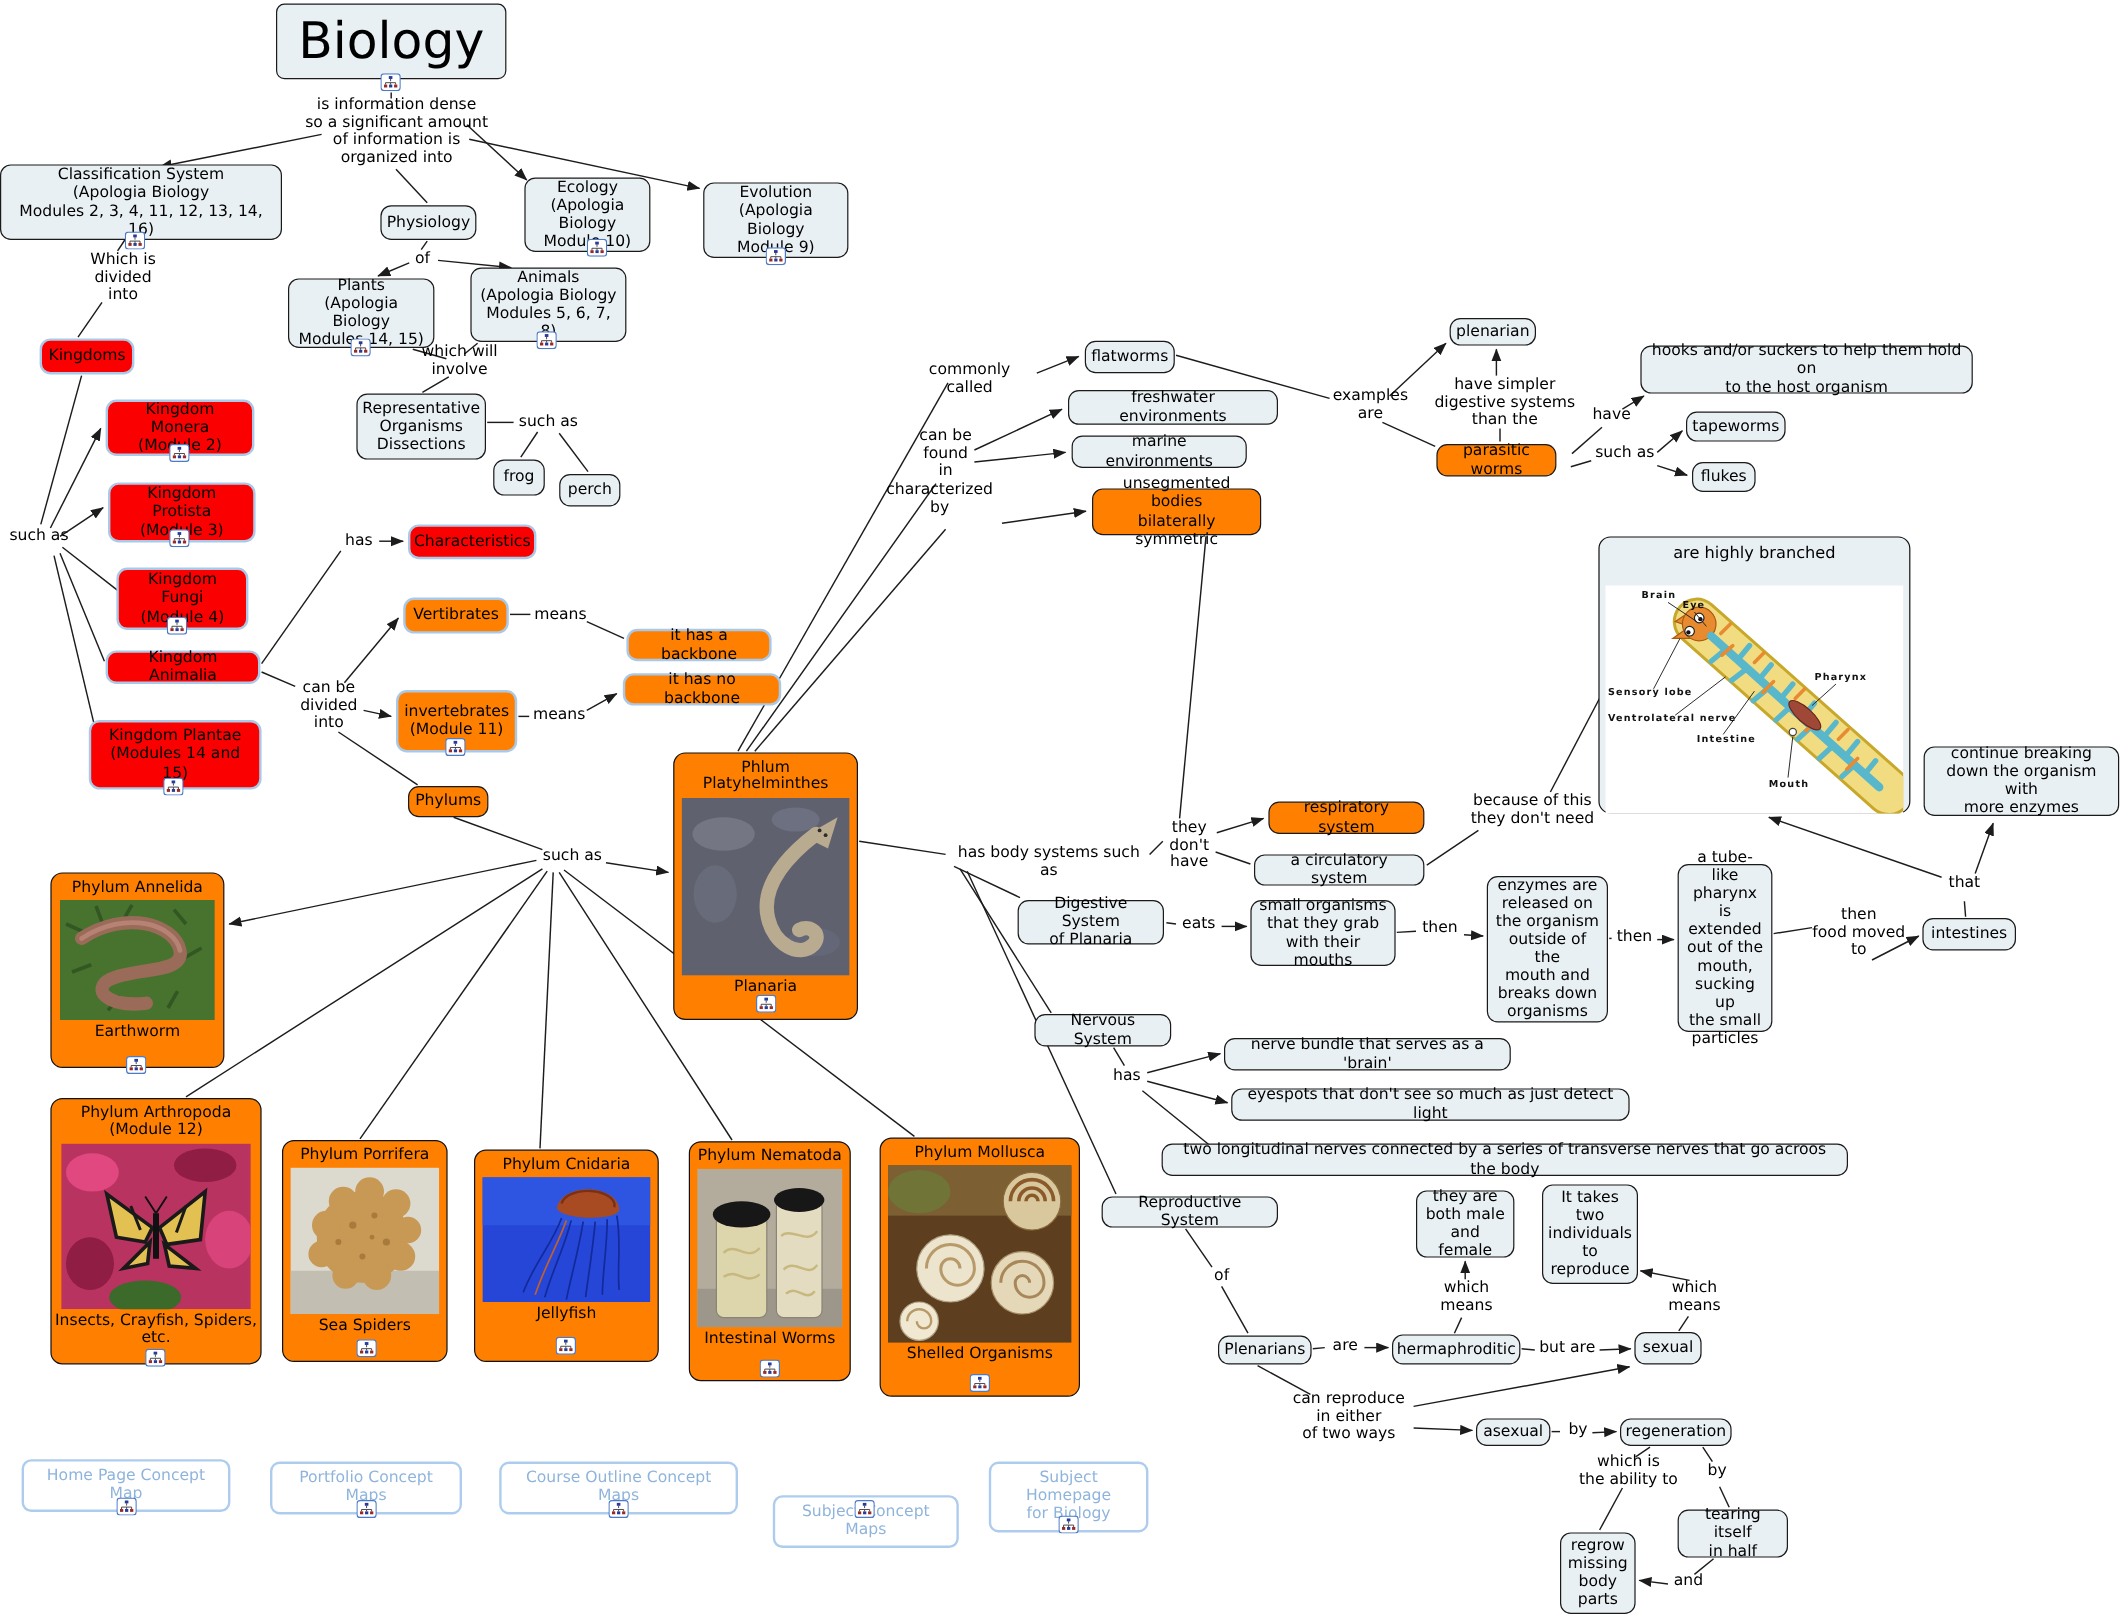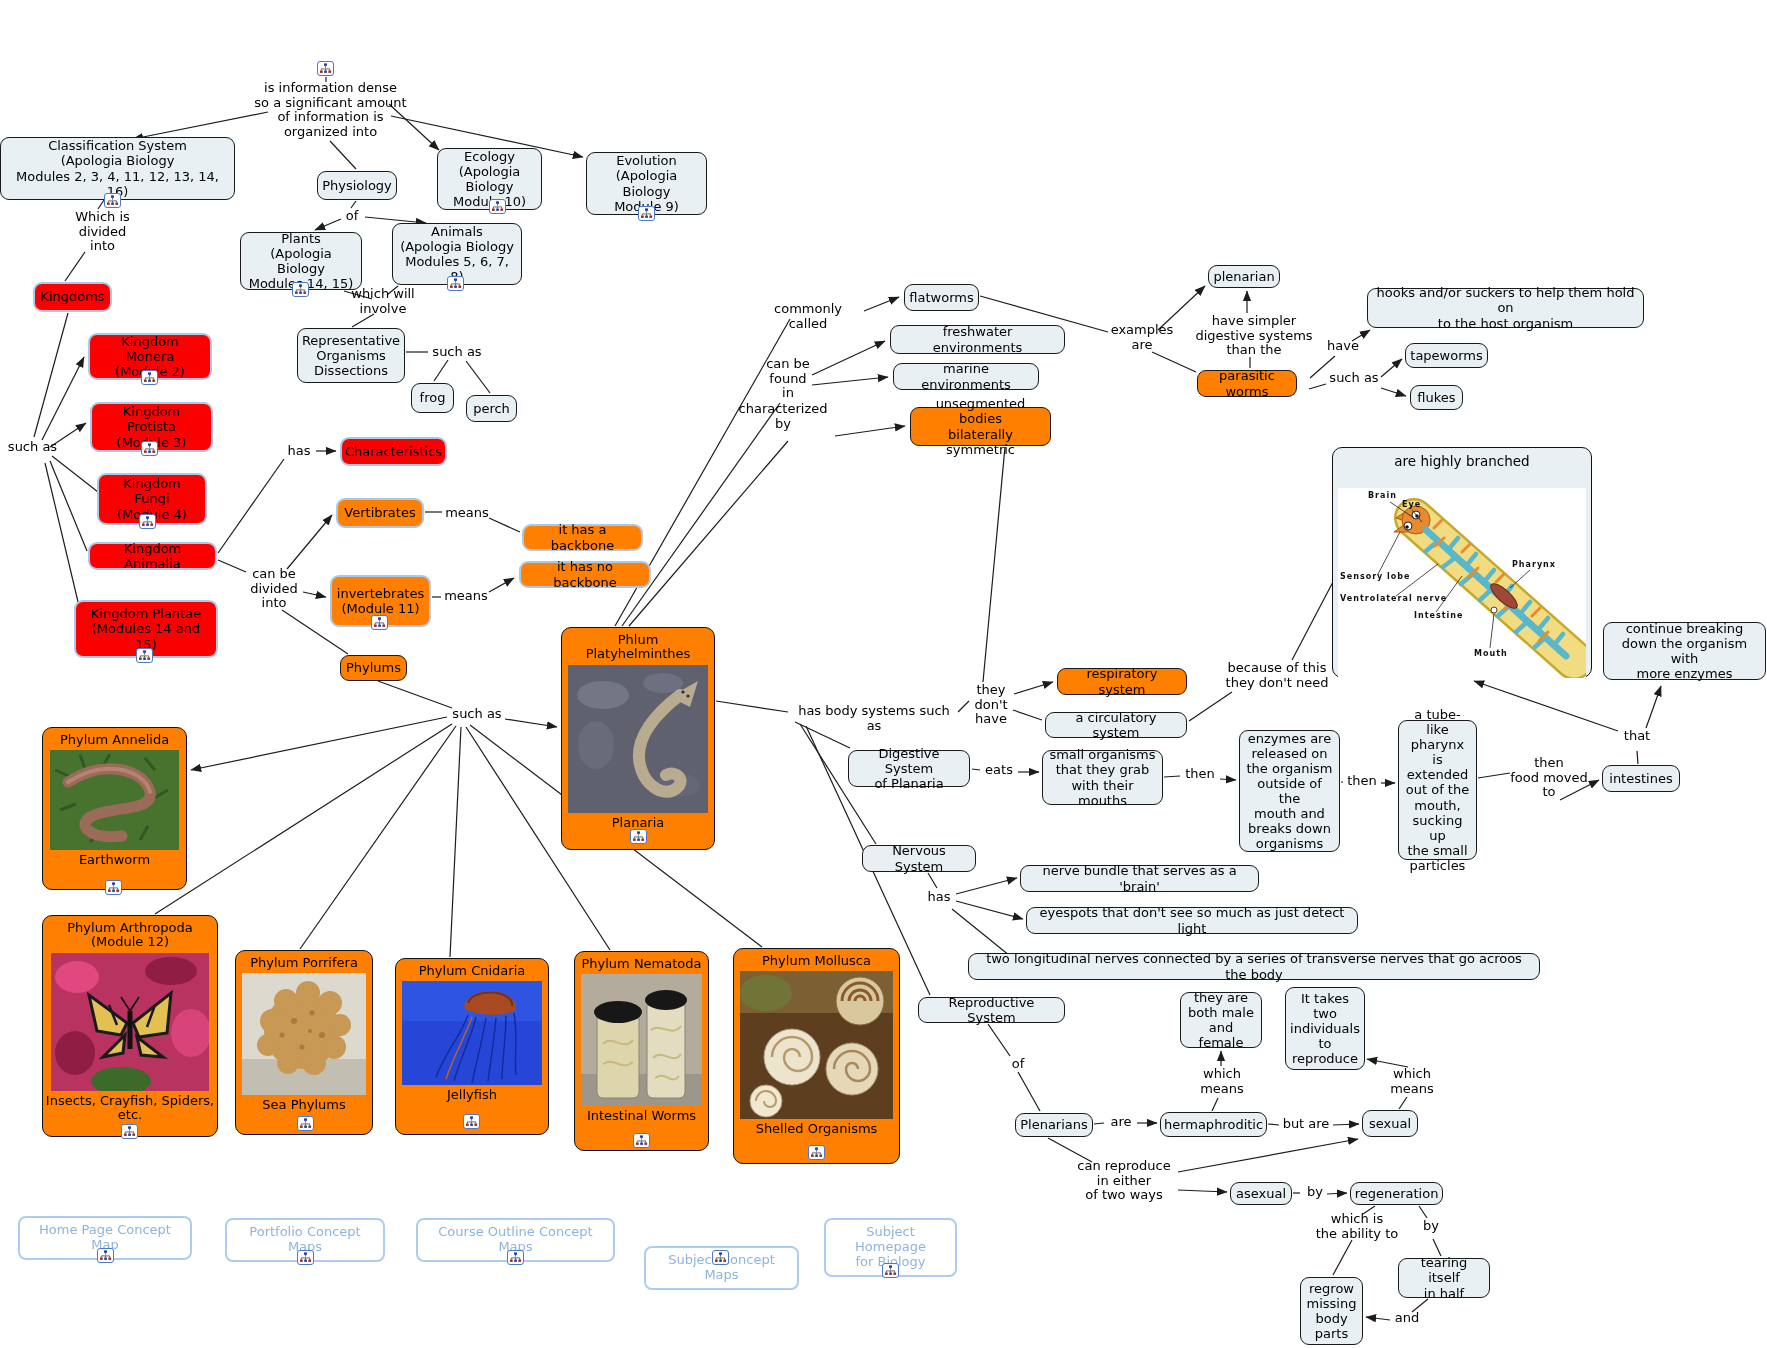--- a/index.html
+++ b/index.html
@@ -154,20 +154,21 @@
       <line x1="1327" y1="1194" x2="1347" y2="1193" marker-end="url(#arw)"></line>
       <line x1="1375" y1="1206" x2="1363" y2="1214"></line>
       <line x1="1352" y1="1240" x2="1333" y2="1275"></line>
       <line x1="1419" y1="1206" x2="1427" y2="1218"></line>
       <line x1="1433" y1="1239" x2="1441" y2="1256"></line>
       <line x1="1428" y1="1299" x2="1412" y2="1312"></line>
       <line x1="1390" y1="1320" x2="1366" y2="1317" marker-end="url(#arw)"></line>
     </g>
   </svg>
 
+  <div class="node title-node" style="left:230px;top:3px;width:192px;height:63px">Biology</div>
   <div class="node" style="left:0px;top:137px;width:235px;height:63px">Classification System
 (Apologia Biology
 Modules 2, 3, 4, 11, 12, 13, 14, 16)</div>
   <div class="node" style="left:317px;top:171px;width:80px;height:29px">Physiology</div>
   <div class="node" style="left:437px;top:148px;width:105px;height:62px">Ecology
 (Apologia Biology
 Module 10)</div>
   <div class="node" style="left:586px;top:152px;width:121px;height:63px">Evolution
 (Apologia Biology
 Module 9)</div>
@@ -395,21 +396,21 @@
       </g>
       <g fill="#a87a3c">
         <circle cx="52" cy="48" r="3"></circle>
           <circle cx="70" cy="40" r="2.5"></circle>
           <circle cx="80" cy="62" r="3"></circle>
         <circle cx="60" cy="74" r="2.5"></circle>
           <circle cx="40" cy="62" r="2.5"></circle>
           <circle cx="68" cy="58" r="2"></circle>
       </g>
     </svg>
-    <div class="ccap">Sea Phylums</div>
+    <div class="ccap">Sea Spiders</div>
   </div>
 
   <div class="card" style="left:395px;top:958px;width:154px;height:177px">
     <div class="ctitle">Phylum Cnidaria</div>
     <svg class="cimg" width="140" height="104" viewBox="0 0 140 104">
       <rect width="140" height="104" fill="#2546d6"></rect>
       <rect width="140" height="40" fill="#2e55e2"></rect>
       <path d="M62,26 a26,17 0 0 1 52,2 c-4,8 -46,8 -52,-2 z" fill="#a84a22"></path>
       <path d="M66,22 a22,12 0 0 1 44,3" fill="none" stroke="#7a3012" stroke-width="2"></path>
       <g stroke="#122a9a" stroke-width="1.4" fill="none">

